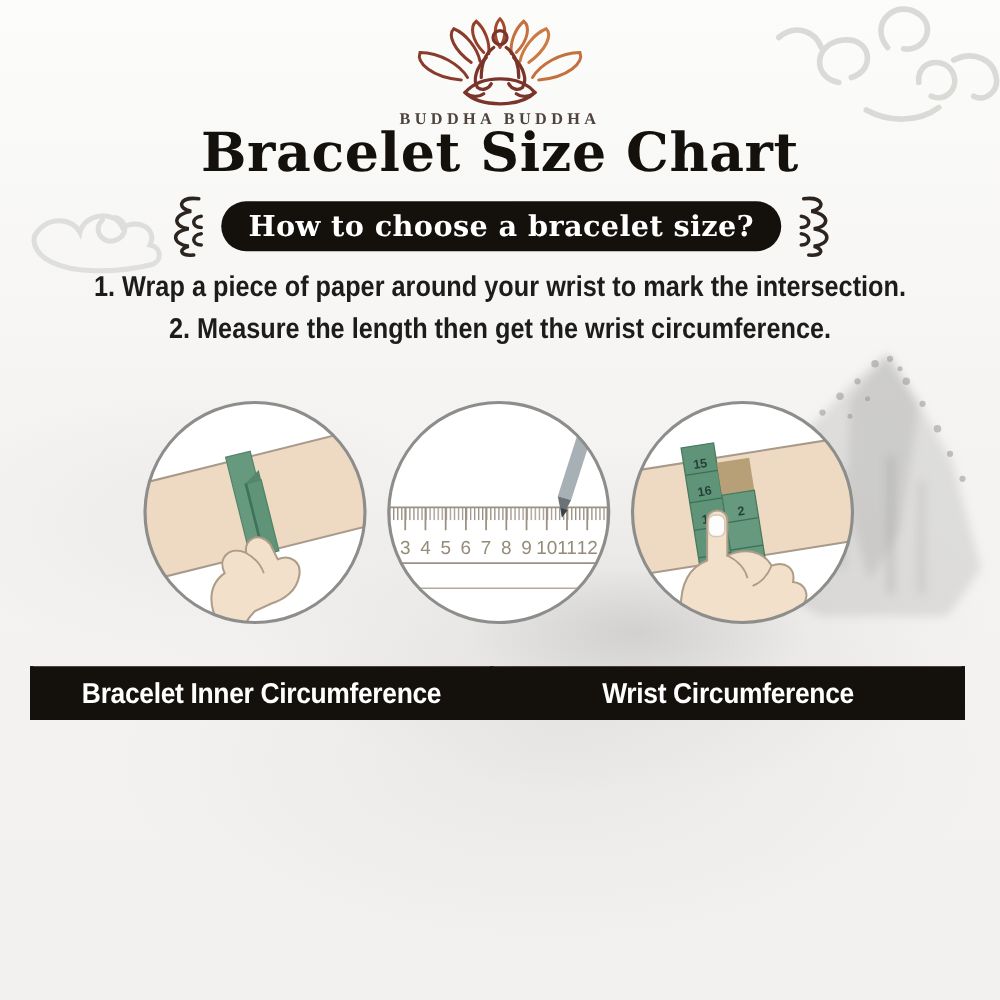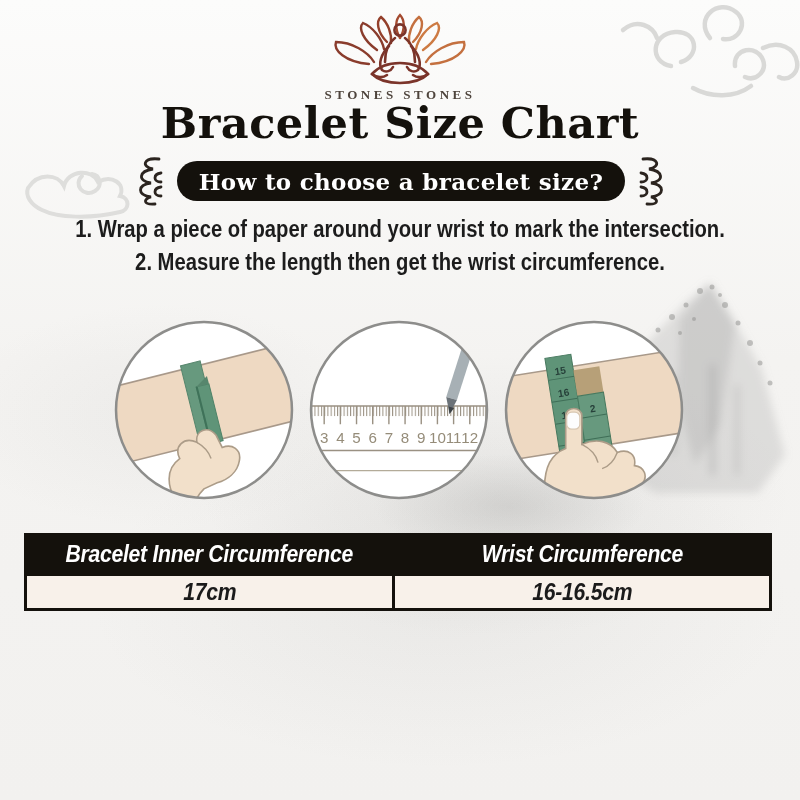--- a/index.html
+++ b/index.html
@@ -28,21 +28,21 @@
   
   .steps{position:absolute;left:0;top:213px;width:800px;text-align:center;color:#1c1c1c;}
   .step{font-weight:bold;font-size:23px;line-height:33px;transform:scaleX(.88);transform-origin:50% 50%;}
   
   .circles{position:absolute;left:113px;top:319px;width:574px;display:flex;gap:13px;}
   .circles svg{display:block;}
   
   table.size{position:absolute;left:24px;top:533px;width:748px;border-collapse:collapse;table-layout:fixed;}
   table.size col.c1{width:368px;}
   table.size th,table.size td{border:3px solid #14110c;text-align:center;
-    font-weight:bold;font-size:23px;letter-spacing:-.3px;color:#1b1b1b;padding:0;font-style:italic;}
+    font-weight:bold;font-size:23px;letter-spacing:-.3px;color:#1b1b1b;padding:0;}
   table.size th{background:#14110c;color:#ffffff;height:37px;}
   table.size th + th{border-left:2px solid #fff;}
   table.size td{height:32px;}
   tr.odd td{background:#f8f1ea;}
   tr.even td{background:#ffffff;}
   .cnd{display:inline-block;transform:scaleX(.92);transform-origin:50% 50%;}
 </style>
 </head>
 <body>
 
@@ -120,21 +120,21 @@
         <path d="M70,26 C63,31 60,40 60,50"></path>
         <path d="M80,26 C87,31 90,40 90,50"></path>
         <path d="M64,34 C56,42 53,52 57,58 C61,61 66,59 68,55"></path>
         <path d="M86,34 C94,42 97,52 93,58 C89,61 84,59 82,55"></path>
         <path d="M47,62 C54,54 63,51 75,51 C87,51 96,54 103,62 C96,69 87,71 75,71 C63,71 54,69 47,62 Z"></path>
         <path d="M47,62 C52,66 58,66 62,63"></path>
         <path d="M103,62 C98,66 92,66 88,63"></path>
       </g>
     </g>
   </svg>
-  <div class="brand">STONES STONES</div>
+  <div class="brand">BUDDHA BUDDHA</div>
 
   <h1 class="title">Bracelet Size Chart</h1>
 
   <div class="badge-row">
     <svg width="40" height="52" viewBox="0 0 40 52">
       <g fill="none" stroke="#2b241f" stroke-width="2.8" stroke-linecap="round">
         <path d="M32,4 C16,2 14,12 26,14 C12,16 10,26 24,28 C10,30 10,40 24,42 C16,44 16,50 28,49"></path>
         <path d="M34,18 c-8,1 -8,9 0,9"></path>
         <path d="M34,32 c-8,1 -8,9 0,9"></path>
       </g>
@@ -249,20 +249,16 @@
         <col class="c1">
         <col>
       </colgroup>
     <thead>
       <tr>
         <th><span class="cnd">Bracelet Inner Circumference</span></th>
         <th><span class="cnd">Wrist Circumference</span></th>
       </tr>
     </thead>
     <tbody>
-      <tr class="odd">
-        <td><span class="cnd">17cm</span></td>
-        <td><span class="cnd">16-16.5cm</span></td>
-      </tr>
     </tbody>
   </table>
 
 </div>
 
 </body></html>

